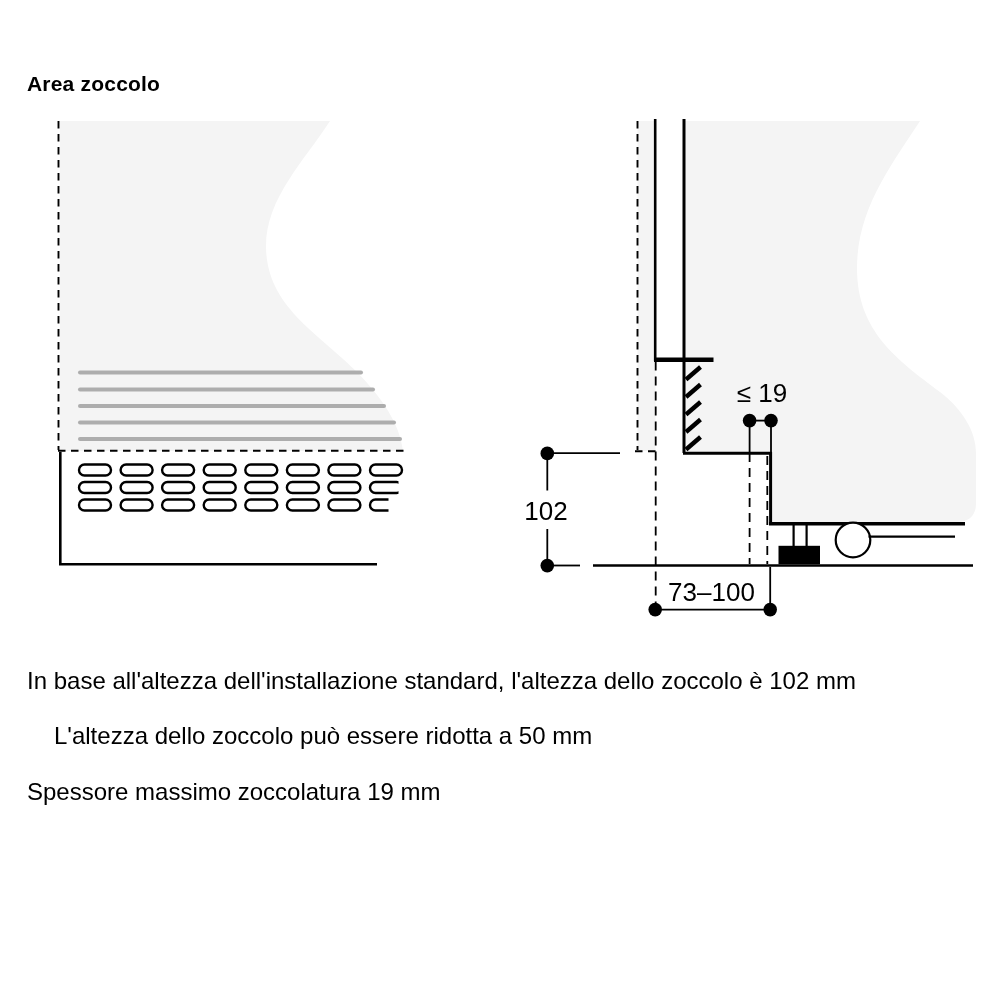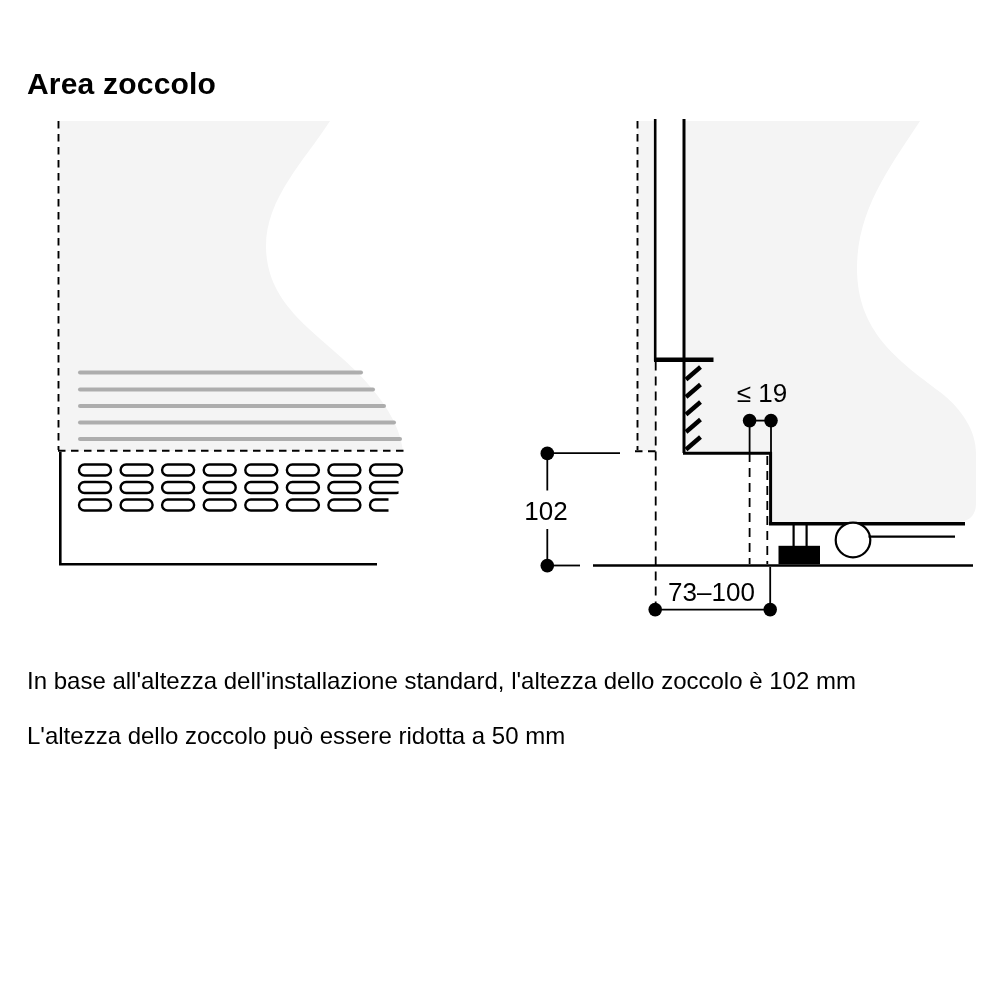--- a/index.html
+++ b/index.html
@@ -7,29 +7,29 @@
     width: 1000px; height: 1000px;
     background: var(--bg, #ffffff);
     font-family: "Liberation Sans", sans-serif;
     color: var(--ink, #000000);
     position: relative;
     overflow: hidden;
   }
   .page { position: absolute; inset: 0; }
   .title {
     position: absolute; left: 27px; top: 69px;
-    font-size: 30px; font-weight: bold; line-height: 30px;
+    font-size: 21px; font-weight: bold; line-height: 30px;
     letter-spacing: 0.2px; white-space: nowrap;
   }
   .para {
     position: absolute; left: 27px;
     font-size: 24px; line-height: 26px; white-space: nowrap;
   }
   .para.p0 { top: 668px; }
-  .para.p1 { top: 723px; }
+  .para.p1 { top: 723px; margin-left: 27px; }
   .para.p2 { top: 779px; }
   .para.p3 { top: 868px; }
   svg.diagram { position: absolute; left: 0; top: 0; }
   .dimlabel {
     font-family: "Liberation Sans", sans-serif;
     font-size: 26px; fill: var(--ink, #000000);
   }
 </style>
 </head>
 <body>
@@ -148,14 +148,15 @@
         <line x1="655" y1="609.6" x2="770" y2="609.6" stroke="var(--ink,#000)" stroke-width="1.8"></line>
         <circle cx="655.2" cy="609.6" r="6.8" fill="var(--ink,#000)"></circle>
         <circle cx="770.2" cy="609.6" r="6.8" fill="var(--ink,#000)"></circle>
         <text class="dimlabel" x="711.5" y="601" text-anchor="middle">73–100</text>
       </g>
     </g>
   </svg>
 
   <div class="para p0">In base all'altezza dell'installazione standard, l'altezza dello zoccolo è 102 mm</div>
   <div class="para p1">L'altezza dello zoccolo può essere ridotta a 50 mm</div>
+  <div class="para p2">Spessore massimo zoccolatura 19 mm</div>
 
 </div>
 
 </body></html>

